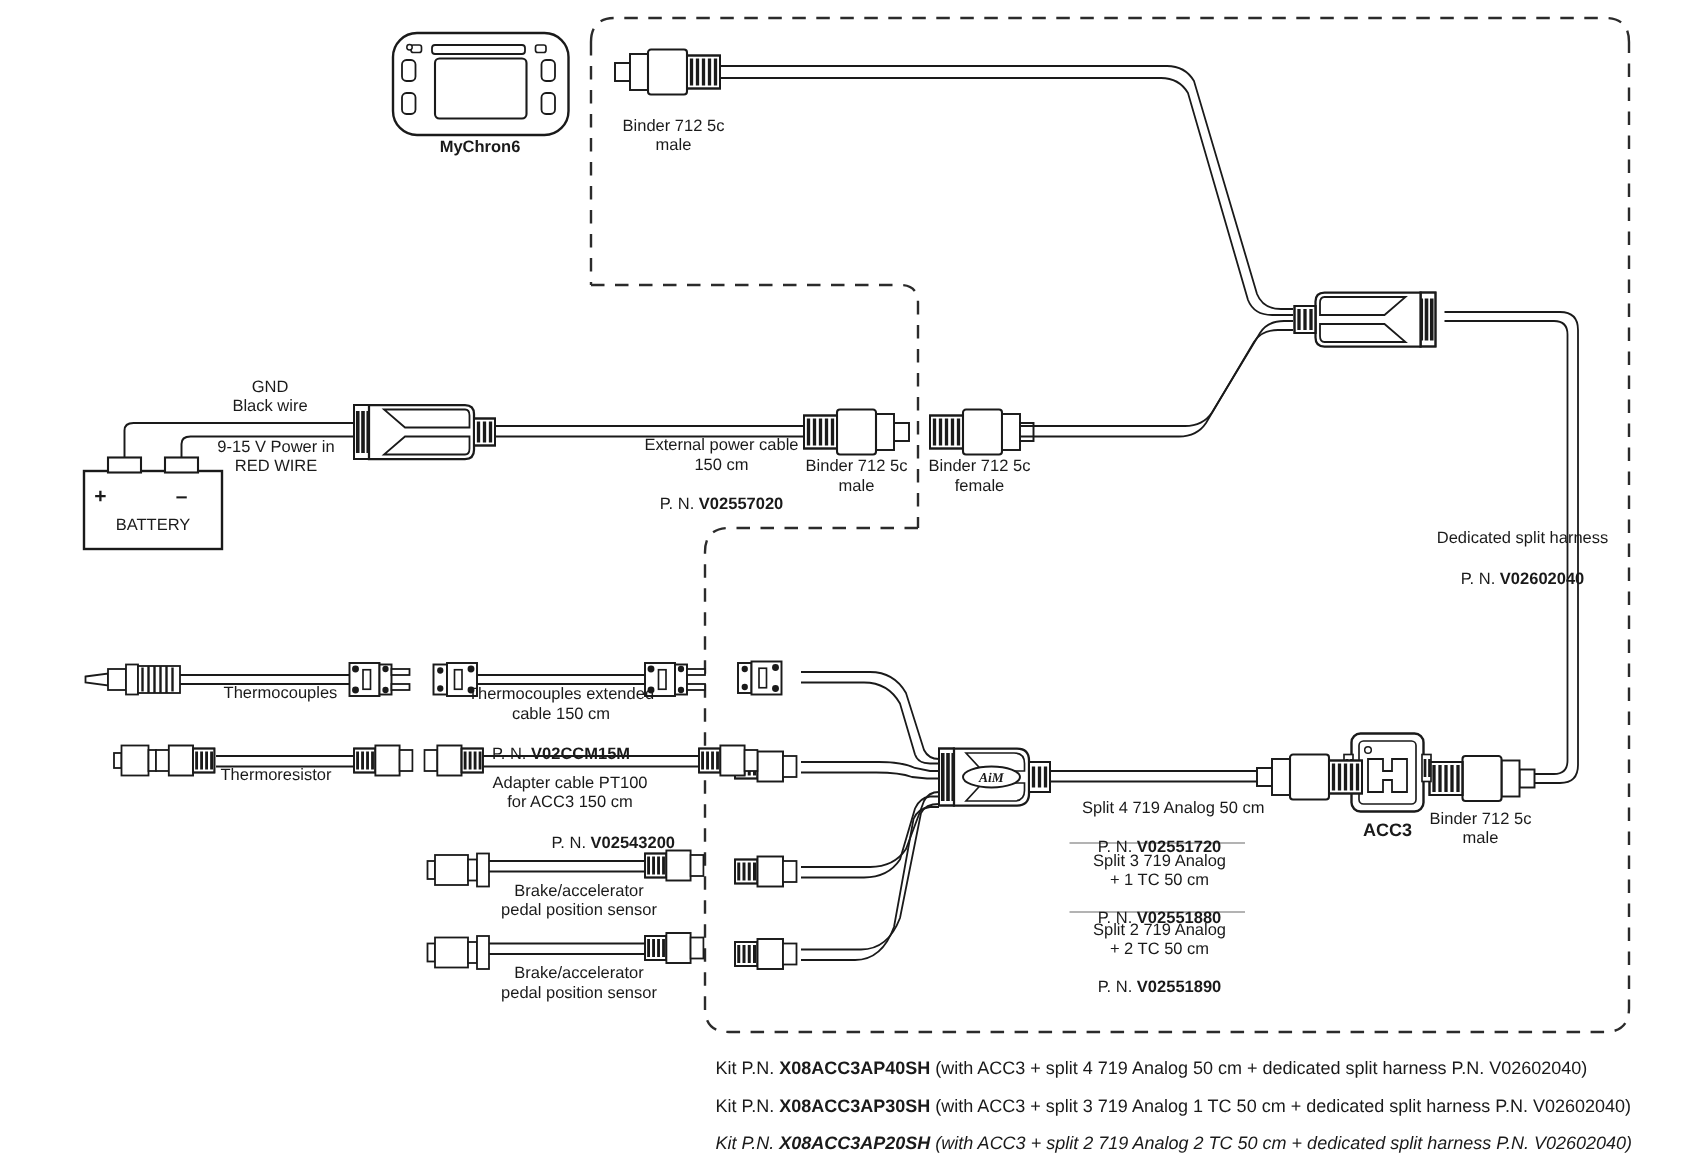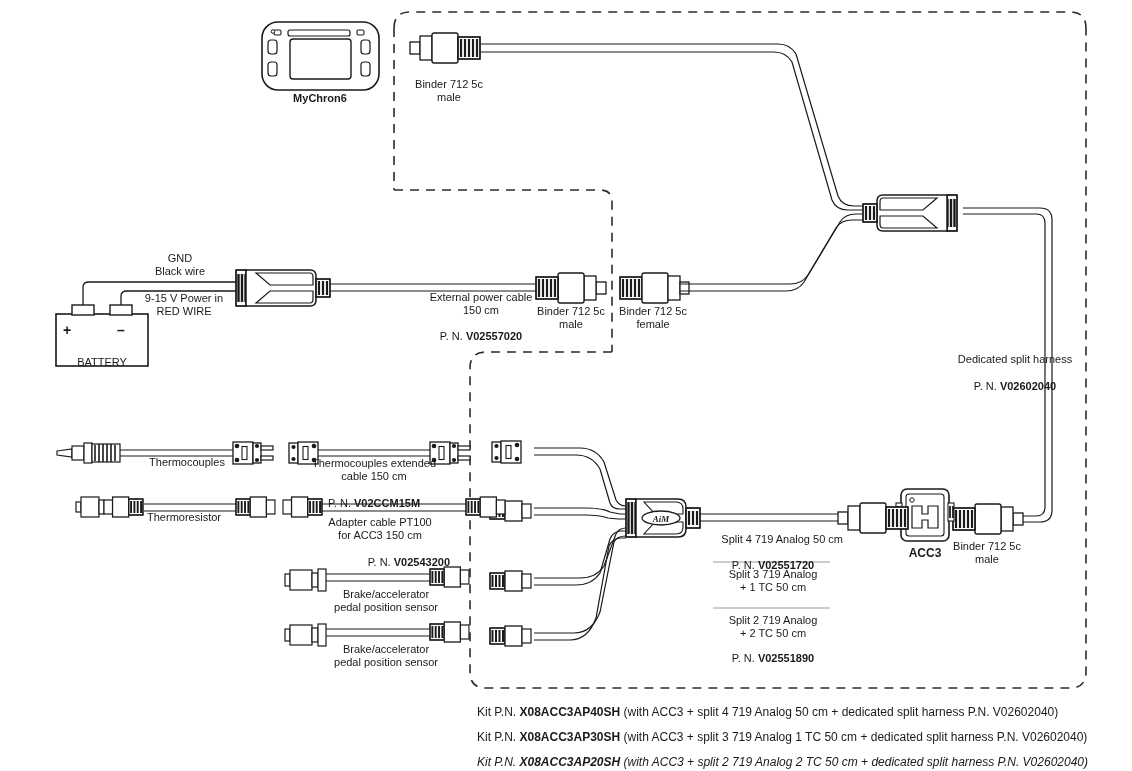--- a/index.html
+++ b/index.html
@@ -364,21 +364,21 @@
 
 <div class="lbl" style="left:404px;top:78px;width:90px;">Binder 712 5c
 male</div>
 
 <div class="lbl" style="left:140px;top:252px;width:80px;">GND
 Black wire</div>
 <div class="lbl" style="left:128px;top:292px;width:112px;">9-15 V Power in
 RED WIRE</div>
 <div class="lbl b" style="left:56px;top:324px;width:22px;font-size:14px;">+</div>
 <div class="lbl b" style="left:110px;top:324px;width:22px;font-size:14px;">–</div>
-<div class="lbl" style="left:56px;top:344px;width:92px;font-size:11px;margin-top:12px;">BATTERY</div>
+<div class="lbl" style="left:56px;top:344px;width:92px;font-size:11px;">BATTERY</div>
 
 <div class="lbl" style="left:386px;top:291px;width:190px;">External power cable
 150 cm</div>
 <div class="lbl" style="left:386px;top:317px;width:190px;">
   <span>P. N. </span><span class="pn">V02557020</span>
 </div>
 
 <div class="lbl" style="left:524px;top:305px;width:94px;">Binder 712 5c
 male</div>
 <div class="lbl" style="left:606px;top:305px;width:94px;">Binder 712 5c
@@ -409,20 +409,23 @@
 <div class="lbl" style="left:312px;top:643px;width:148px;">Brake/accelerator
 pedal position sensor</div>
 
 <div class="lbl" style="left:703px;top:533px;width:140px;text-align:right;">Split 4 719 Analog 50 cm</div>
 <div class="lbl" style="left:703px;top:546px;width:140px;">
   <span>P. N. </span><span class="pn">V02551720</span>
 </div>
 
 <div class="lbl" style="left:703px;top:568px;width:140px;">Split 3 719 Analog
 + 1 TC 50 cm</div>
+<div class="lbl" style="left:703px;top:593px;width:140px;">
+  <span>P. N. </span><span class="pn">V02551880</span>
+</div>
 
 <div class="lbl" style="left:703px;top:614px;width:140px;">Split 2 719 Analog
 + 2 TC 50 cm</div>
 <div class="lbl" style="left:703px;top:639px;width:140px;">
   <span>P. N. </span><span class="pn">V02551890</span>
 </div>
 
 <div class="lbl b" style="left:899px;top:547px;width:52px;font-size:12px;">ACC3</div>
 <div class="lbl" style="left:935px;top:540px;width:104px;">Binder 712 5c
 male</div>

